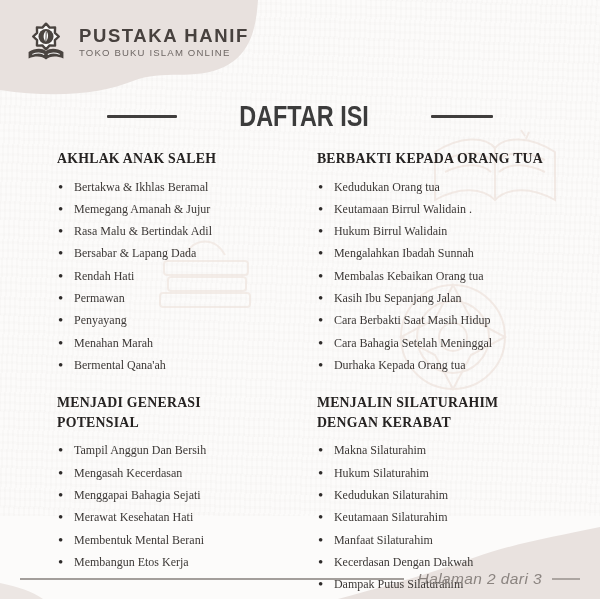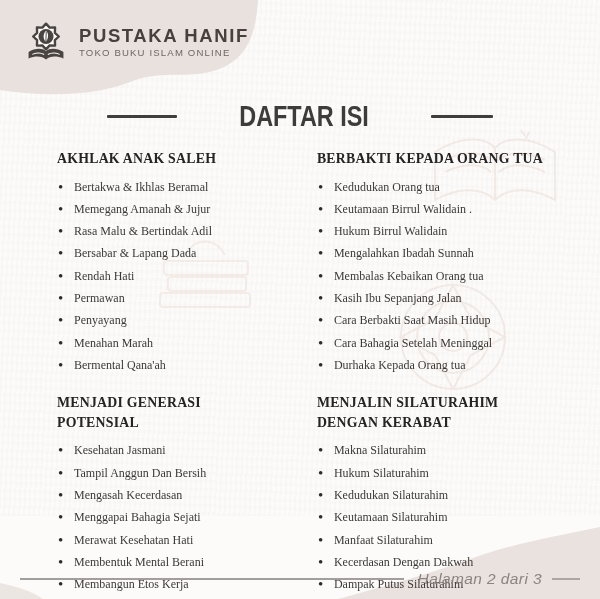--- a/index.html
+++ b/index.html
@@ -166,21 +166,20 @@
             <li>Rendah Hati</li>
             <li>Permawan</li>
             <li>Penyayang</li>
             <li>Menahan Marah</li>
             <li>Bermental Qana'ah</li>
           </ul>
         </div>
         <div class="section">
           <div class="sec-heading">MENJADI GENERASI POTENSIAL</div>
           <ul class="items">
-            <li>Kesehatan Jasmani</li>
             <li>Tampil Anggun Dan Bersih</li>
             <li>Mengasah Kecerdasan</li>
             <li>Menggapai Bahagia Sejati</li>
             <li>Merawat Kesehatan Hati</li>
             <li>Membentuk Mental Berani</li>
             <li>Membangun Etos Kerja</li>
           </ul>
         </div>
       </div>
     <div class="col right">

